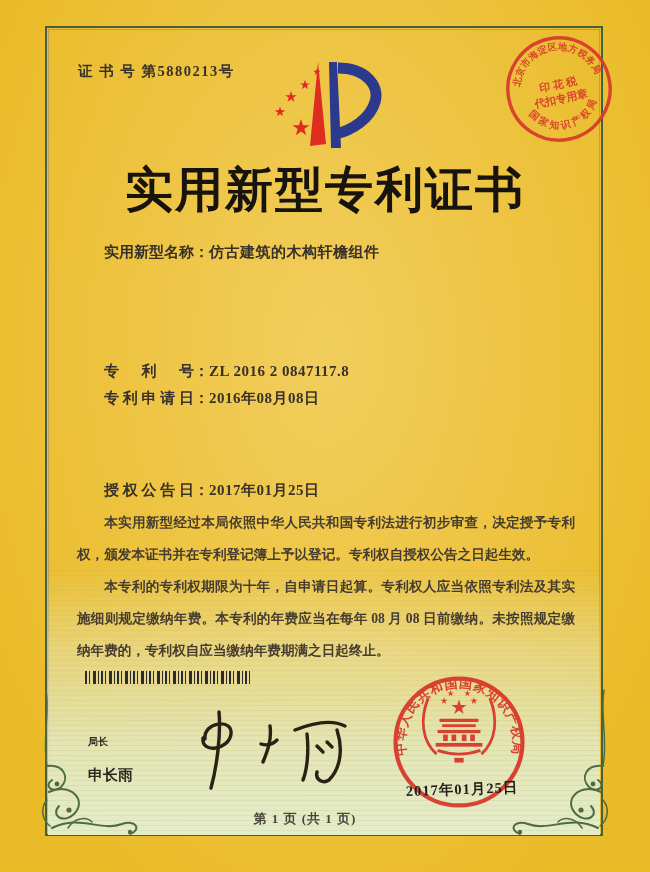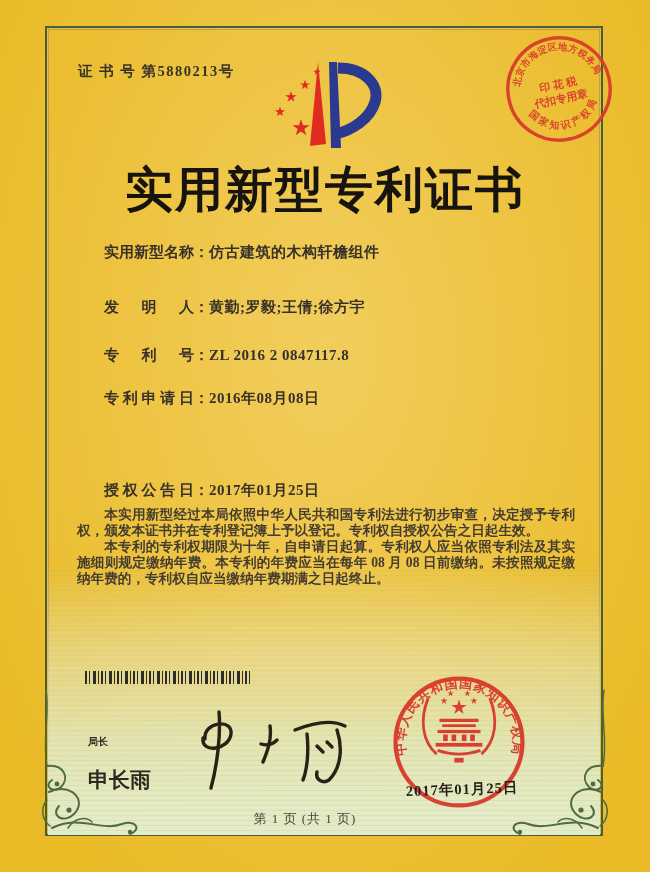--- a/index.html
+++ b/index.html
@@ -21,36 +21,36 @@
   .cert-no{position:absolute;left:78px;top:62px;font-size:14.5px;font-weight:600;
     letter-spacing:1.5px;color:#3a332a;}
   .logo{position:absolute;left:260px;top:57px;width:122px;height:98px;}
   .tax-stamp{position:absolute;left:500px;top:30px;width:118px;height:118px;
     transform:rotate(-12deg);opacity:0.92;}
   .title{position:absolute;left:0;right:0;top:158px;text-align:center;
     font-size:48px;font-weight:700;letter-spacing:2px;color:#17130e;}
   .field{position:absolute;left:80px;font-size:15px;font-weight:700;color:#38312a;white-space:nowrap;margin-left:24px;}
   .flabel{display:inline-block;width:90px;text-align:justify;text-align-last:justify;}
   .fvalue{letter-spacing:0.5px;}
-  .f0{top:243px}.f1{top:298px}.f2{top:346px}.f3{top:389px}.f4{top:434px}.f5{top:481px}
+  .f0{top:243px}.f1{top:298px}.f2{top:362px}.f3{top:389px}.f4{top:434px}.f5{top:481px}
   .paras{position:absolute;left:77px;top:507px;width:498px;font-size:13.6px;
-    line-height:16px;text-align:justify;color:#453c30;font-weight:600;}
+    line-height:32px;text-align:justify;color:#453c30;font-weight:600;}
   .paras p{margin:0;text-indent:2em;}
   .barcode{position:absolute;left:85px;top:671px;width:166px;height:13px;
     background:repeating-linear-gradient(90deg,#2c2c2c 0 2px,transparent 2px 4px,
       #2c2c2c 4px 5px,transparent 5px 8px,#2c2c2c 8px 11px,transparent 11px 13px,
       #2c2c2c 13px 14px,transparent 14px 16px);}
   .signer-title{position:absolute;left:88px;top:735px;font-size:10px;font-weight:700;color:#2e2820;}
-  .signer-name{position:absolute;left:88px;top:766px;font-size:21px;font-weight:700;color:#2e2820;}
+  .signer-name{position:absolute;left:88px;top:766px;font-size:15px;font-weight:700;color:#2e2820;}
   .signature{position:absolute;left:175px;top:704px;width:185px;height:92px;}
   .seal{position:absolute;left:389px;top:672px;width:140px;height:140px;opacity:0.95;}
   .seal-date{position:absolute;left:394px;top:780px;width:136px;text-align:center;
     font-size:14.5px;font-weight:700;color:#211d18;letter-spacing:1px;transform:rotate(-2deg);}
   .footer{position:absolute;left:28px;right:68px;top:810px;text-align:center;
-    font-size:13px;color:#4a443c;font-weight:400;letter-spacing:1px;}
+    font-size:13px;color:#4a443c;font-weight:700;letter-spacing:1px;}
   .flourish{position:absolute;width:118px;height:152px;}
   .flourish.bl{left:38px;top:688px;}
   .flourish.br{left:494px;top:688px;transform:scaleX(-1);}
 </style>
 </head>
 <body>
 
 <div class="page">
 
   <svg width="0" height="0" style="position:absolute" aria-hidden="true">
@@ -120,21 +120,20 @@
     <text font-size="10" font-weight="bold" fill="#d8392c" letter-spacing="2.5">
       <textPath href="#taxBottom" startOffset="2">国家知识产权局</textPath>
     </text>
     <text x="60" y="59" text-anchor="middle" font-size="11" font-weight="bold" fill="#d8392c">印 花 税</text>
     <text x="60" y="74" text-anchor="middle" font-size="11" font-weight="bold" fill="#d8392c">代扣专用章</text>
   </svg>
 
   <div class="title">实用新型专利证书</div>
 
   <div class="field f0"><span class="flabel">实用新型名称</span><span>：</span><span class="fvalue">仿古建筑的木构轩檐组件</span></div>
-  <div class="field f1"><span class="flabel">发明人</span><span>：</span><span class="fvalue">黄勤;罗毅;王倩;徐方宇</span></div>
   <div class="field f2"><span class="flabel">专利号</span><span>：</span><span class="fvalue">ZL 2016 2 0847117.8</span></div>
   <div class="field f3"><span class="flabel">专利申请日</span><span>：</span><span class="fvalue">2016年08月08日</span></div>
   <div class="field f5"><span class="flabel">授权公告日</span><span>：</span><span class="fvalue">2017年01月25日</span></div>
 
   <div class="paras">
     <p>本实用新型经过本局依照中华人民共和国专利法进行初步审查，决定授予专利权，颁发本证书并在专利登记簿上予以登记。专利权自授权公告之日起生效。</p>
     <p>本专利的专利权期限为十年，自申请日起算。专利权人应当依照专利法及其实施细则规定缴纳年费。本专利的年费应当在每年 08 月 08 日前缴纳。未按照规定缴纳年费的，专利权自应当缴纳年费期满之日起终止。</p>
   </div>
 
   <div class="barcode"></div>

